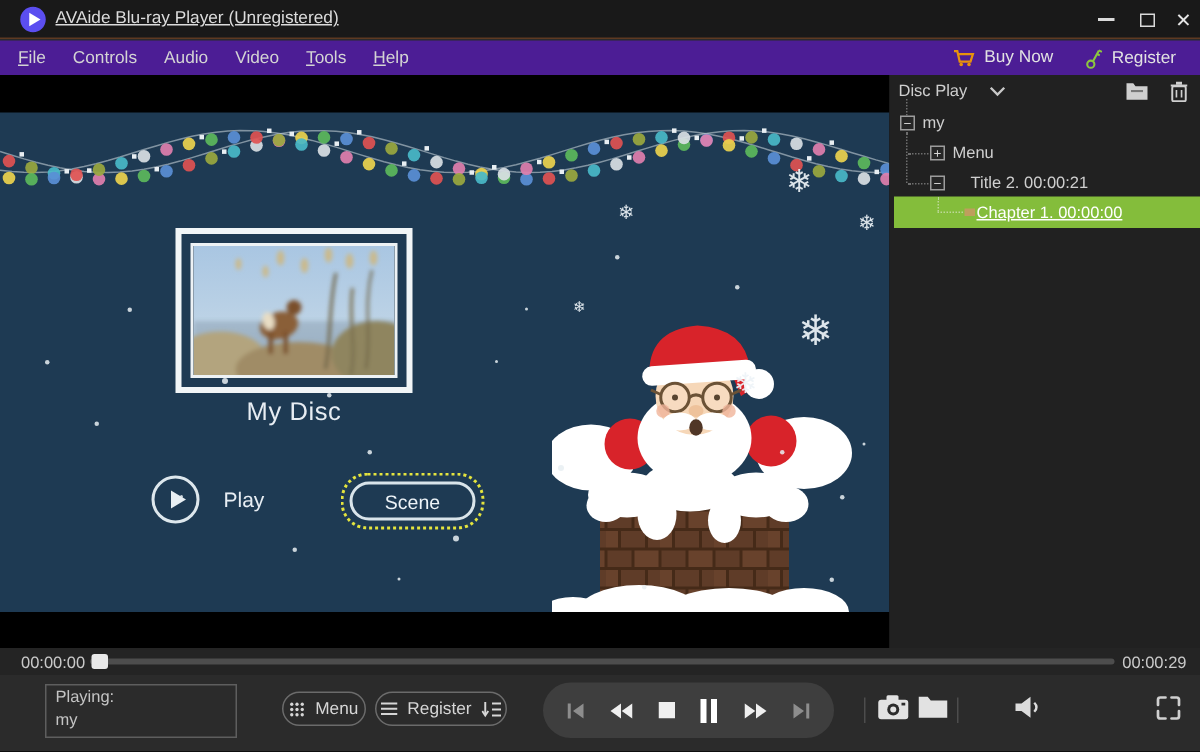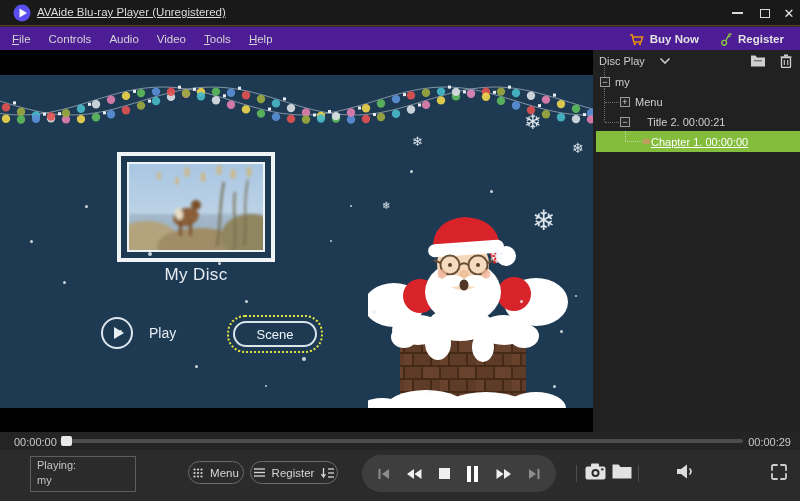--- a/index.html
+++ b/index.html
@@ -15,21 +15,21 @@
   .win-min { left:726px; } .win-max { left:754px; } .win-close { left:778px; }
   .glyph-min { width:11px; height:2px; background:#dadada; }
   .glyph-max { width:10px; height:9px; border:1.5px solid #dadada; }
   .glyph-close { font-size:13px; color:#e6e6e6; line-height:1; }
 
   
   .menubar { position:absolute; left:0; top:27px; width:800px; height:23px; background:#4c1d95; display:flex; align-items:center; }
   .menu-items { display:flex; gap:18px; padding-left:12px; }
   .menu-item { display:inline-block; font-size:11.5px; color:#d4d4d4; cursor:default; }
   .menu-item.u::first-letter { text-decoration:underline; }
-  .menubar-right { margin-left:auto; display:flex; align-items:flex-end; gap:22px; padding-right:16px;font-weight:bold; }
+  .menubar-right { margin-left:auto; display:flex; align-items:flex-start; gap:22px; padding-right:16px; }
   .mb-action { display:flex; align-items:center; gap:6px; font-size:11.5px; color:#e2e2e2; }
 
   
   .main { position:absolute; left:0; top:50px; width:800px; height:382px; display:flex; }
   .video-area { position:relative; width:593px; height:382px; background:#000; overflow:hidden; }
   .scene { position:absolute; left:0; top:25px; width:593px; height:333px; background:#1e3a53; overflow:hidden; }
   .lights { position:absolute; left:0; top:0; width:593px; height:64px; }
   .snow-dot { position:absolute; background:#e8eef2; border-radius:50%; opacity:.85; }
   .flake { position:absolute; color:#eef4f8; opacity:.92; line-height:1; }
 
@@ -68,21 +68,21 @@
 
   
   .progress-row { position:absolute; left:0; top:432px; width:800px; height:18px; background:#242424; }
   .time { position:absolute; top:4px; font-size:11px; color:#c9c9c9; }
   .time-left { left:14px; } .time-right { right:9px; }
   .progress-track { position:absolute; left:60px; top:7px; width:683px; height:4px; background:#4d4d4d; border-radius:2px; cursor:pointer; }
   .progress-handle { position:absolute; left:1px; top:-3px; width:11px; height:10px; background:#e9e9e9; border-radius:2px; }
 
   
   .control-bar { position:absolute; left:0; top:450px; width:800px; height:51px; background:#2b2b2b; }
-  .playing-box { position:absolute; left:30px; top:6px; width:106px; height:36px; border:1px solid #5e5e5e; padding:2px 6px; }
+  .playing-box { position:absolute; left:30px; top:6px; width:128px; height:36px; border:1px solid #5e5e5e; padding:2px 6px; }
   .playing-box .l1 { font-size:11px; color:#c4c4c4; }
   .playing-box .l2 { font-size:11px; color:#c4c4c4; margin-top:3px; }
   .bar-btn { position:absolute; top:11px; height:23px; border:1px solid #6b6b6b; border-radius:12px; display:flex; align-items:center; justify-content:center; gap:7px; font-size:11.5px; color:#d6d6d6; cursor:pointer; background:transparent; }
   .menu-btn { left:188px; width:56px; }
   .playlist-btn { left:250px; width:88px; }
   .transport { position:absolute; left:362px; top:5px; width:194px; height:37px; background:#3e3e3e; border-radius:19px; display:flex; align-items:center; justify-content:space-between; padding:0 15px; }
   .t-btn { display:flex; align-items:center; justify-content:center; cursor:pointer; }
   .v-sep { position:absolute; top:15px; width:1px; height:17px; background:#4d4d4d; }
   .icon-btn { position:absolute; cursor:pointer; display:flex; }
 </style>

